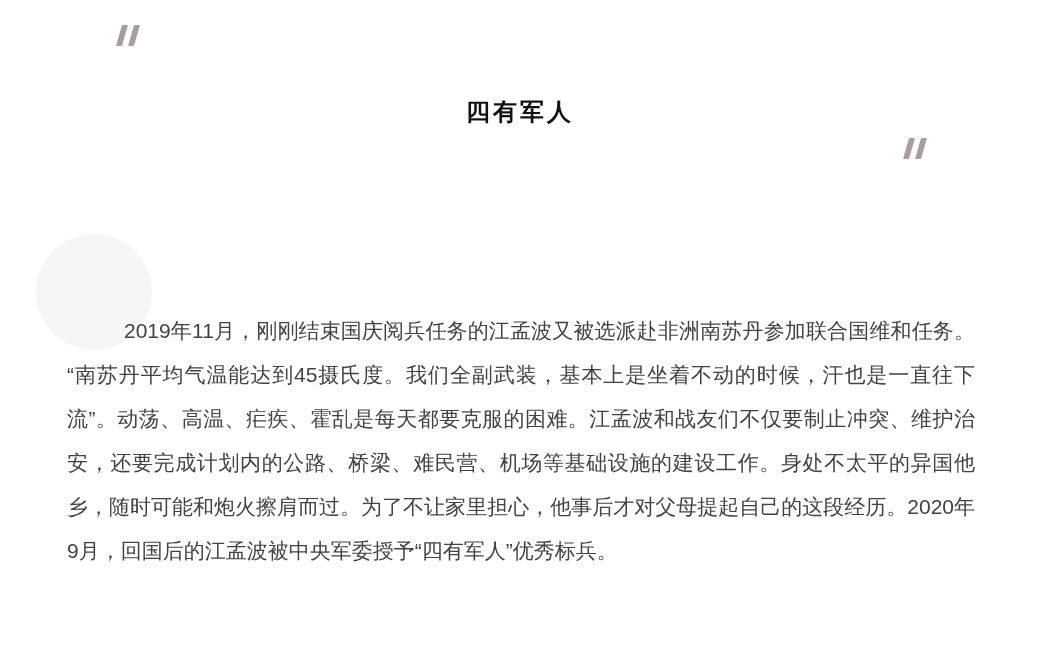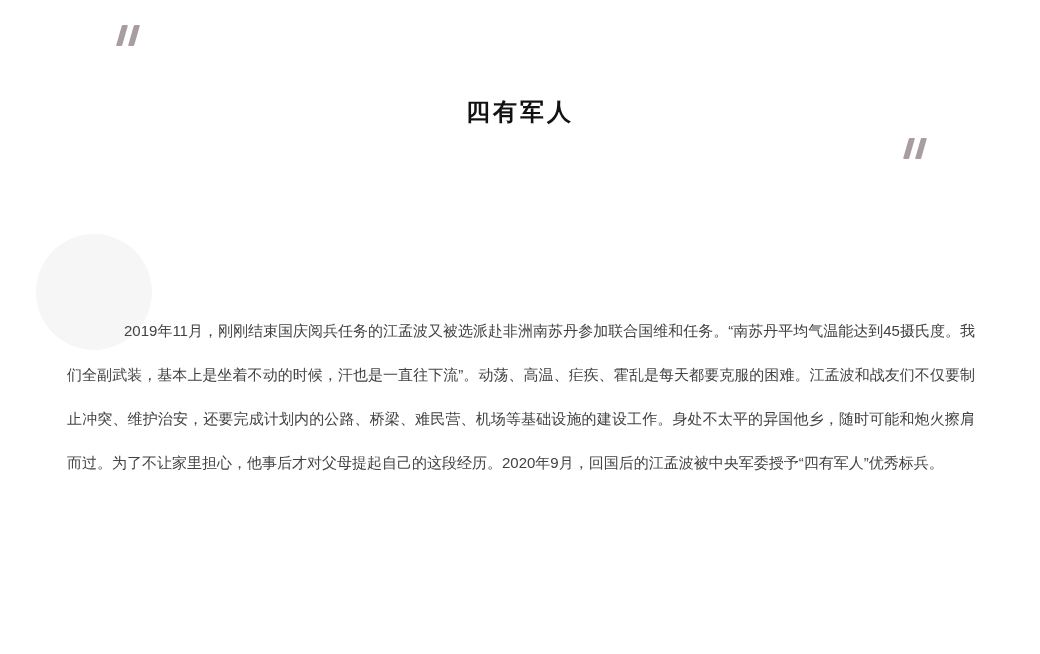--- a/index.html
+++ b/index.html
@@ -30,21 +30,21 @@
   }
 
   .article-title{
     position:absolute;left:0;top:96px;width:1040px;
     text-align:center;font-size:24px;font-weight:bold;
     letter-spacing:3px;color:var(--title-text);
   }
 
   .article-paragraph{
     position:absolute;left:67px;top:309px;width:908px;
-    font-size:15px;line-height:44px;color:var(--body-text);
+    font-size:21px;line-height:44px;color:var(--body-text);
     text-align:justify;text-justify:inter-ideograph;
     text-indent:57px;
   }
 </style>
 </head>
 <body>
 
 <div class="page">
 
   <div class="quote-icon quote-open">

